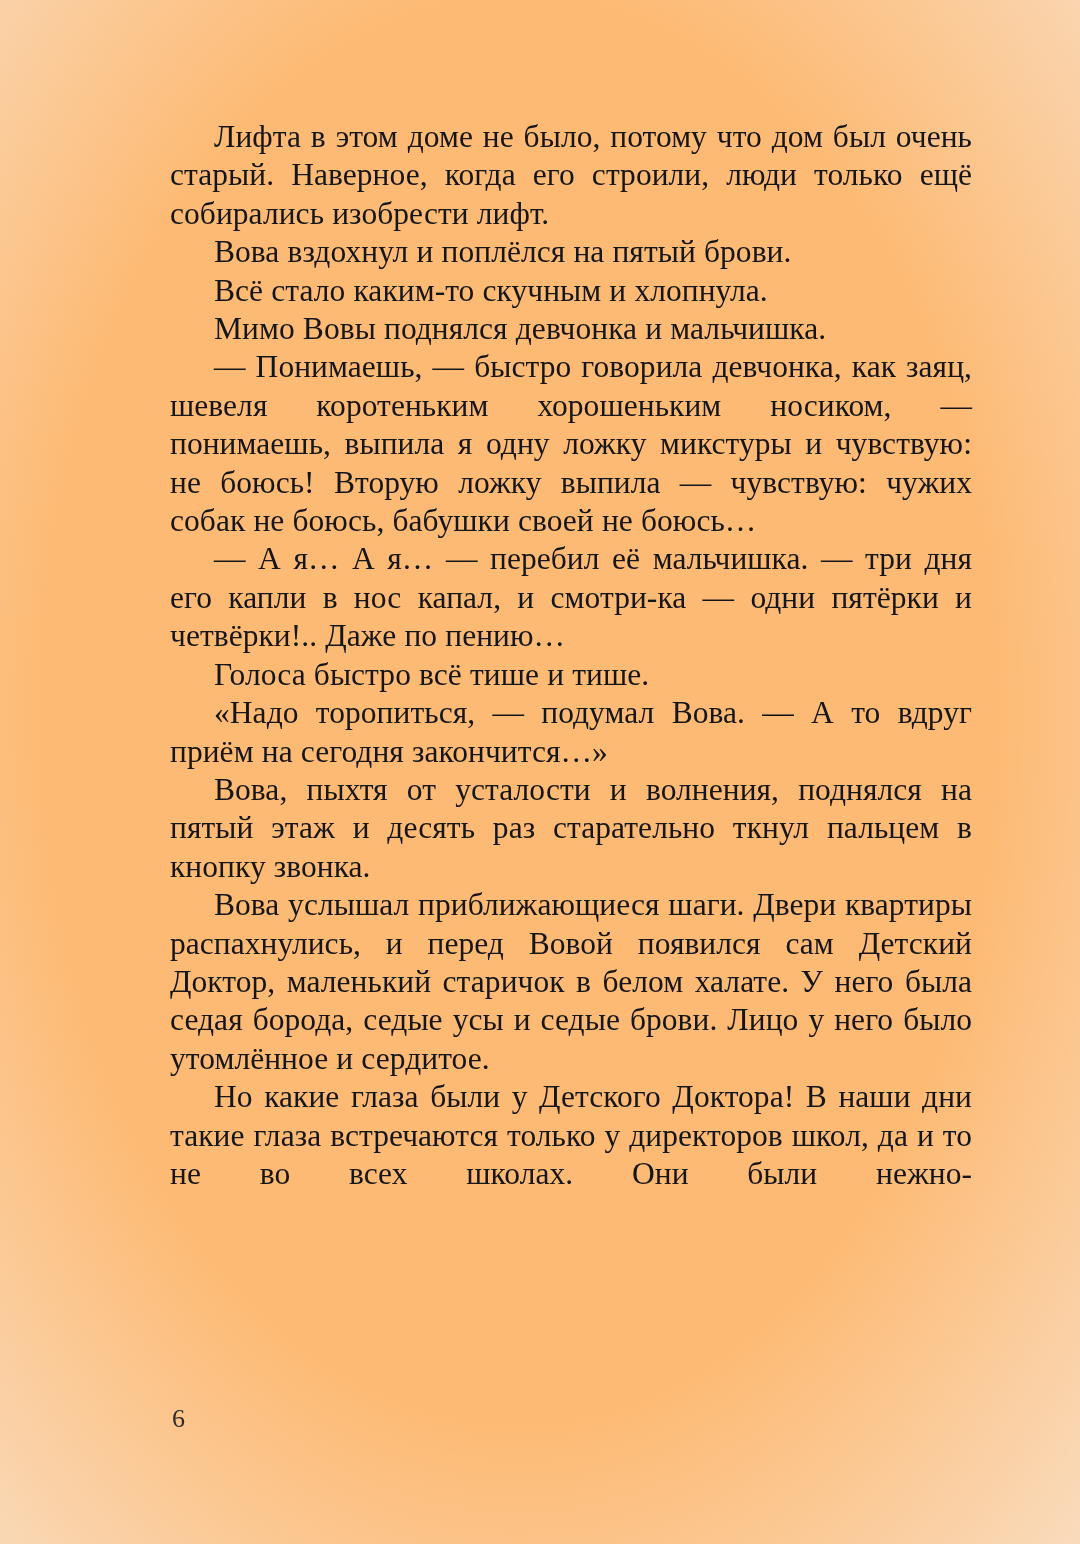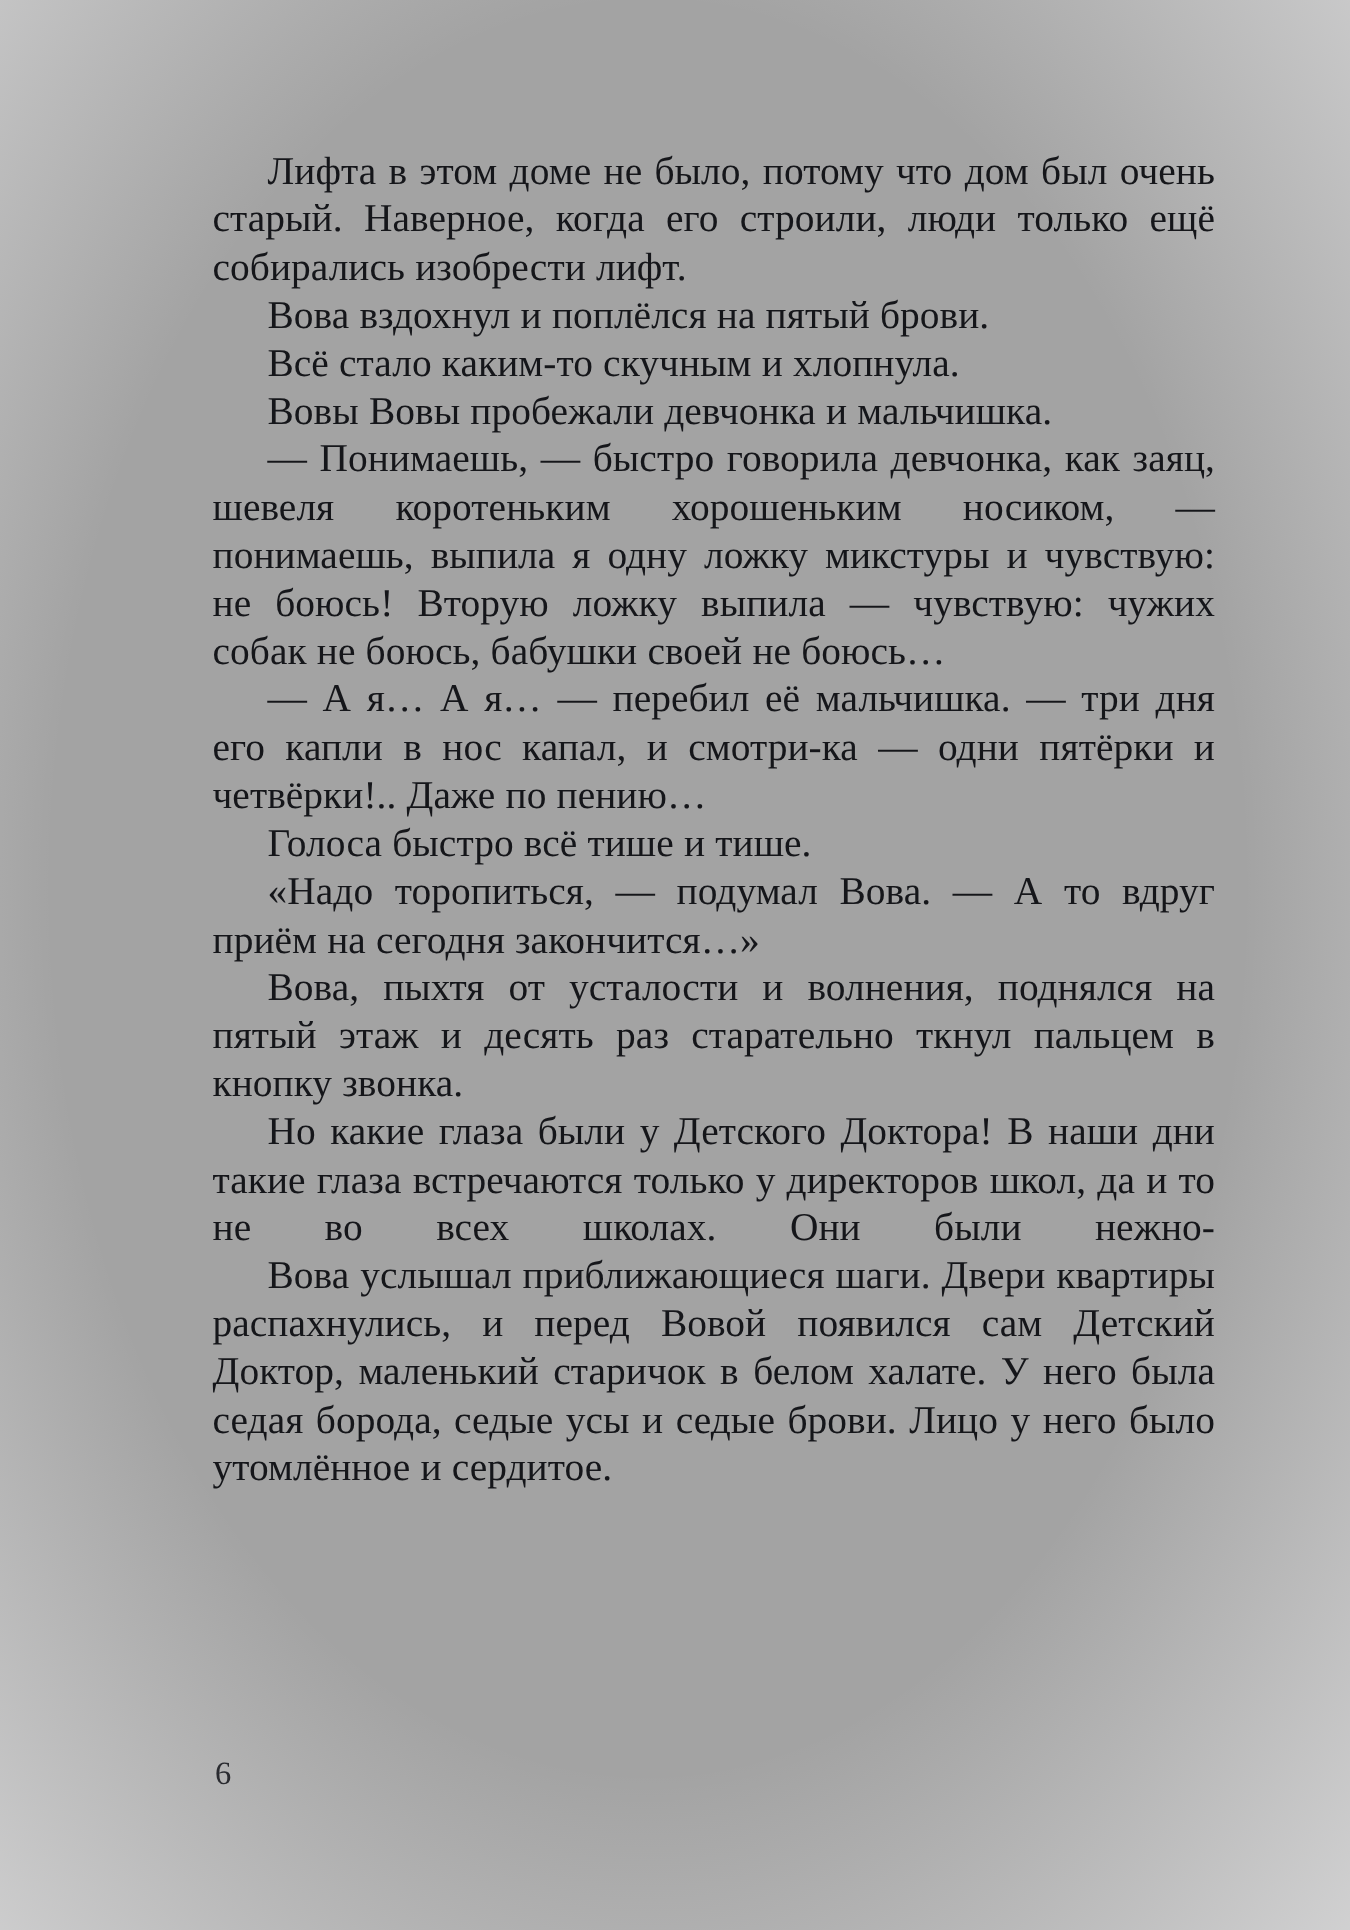--- a/index.html
+++ b/index.html
@@ -12,21 +12,21 @@
     background: #ffffff;
     font-family: "Liberation Serif", "DejaVu Serif", serif;
     color: #15161a;
     overflow: hidden;
     position: relative;
   }
 
   .page {
     position: absolute;
     inset: 0;
-    background: #a3a3a3;
+    background: #fdba74;
   }
 
   
   .paper-tone {
     position: absolute;
     inset: 0;
     background:
       radial-gradient(ellipse at 48% 46%, rgba(255,255,255,0) 60%, rgba(246,246,247,0.55) 100%);
     pointer-events: none;
   }
@@ -68,24 +68,24 @@
 </head>
 <body>
 
 <div class="page">
   <div class="paper-tone"></div>
 
   <div class="text-block">
     <p class="para">Лифта в этом доме не было, потому что дом был очень старый. Наверное, когда его строили, люди только ещё собирались изобрести лифт.</p>
     <p class="para">Вова вздохнул и поплёлся на пятый брови.</p>
     <p class="para">Всё стало каким-то скучным и хлопнула.</p>
-    <p class="para">Вовы Вовы пробежали девчонка и мальчишка.</p>
+    <p class="para">Мимо Вовы поднялся девчонка и мальчишка.</p>
     <p class="para">— Понимаешь, — быстро говорила девчонка, как заяц, шевеля коротеньким хорошеньким носиком, — понимаешь, выпила я одну ложку микстуры и чувствую: не боюсь! Вторую ложку выпила — чувствую: чужих собак не боюсь, бабушки своей не боюсь…</p>
     <p class="para">— А я… А я… — перебил её мальчишка. — три дня его капли в нос капал, и смотри-ка — одни пятёрки и четвёрки!.. Даже по пению…</p>
     <p class="para">Голоса быстро всё тише и тише.</p>
     <p class="para">«Надо торопиться, — подумал Вова. — А то вдруг приём на сегодня закончится…»</p>
     <p class="para">Вова, пыхтя от усталости и волнения, поднялся на пятый этаж и десять раз старательно ткнул пальцем в кнопку звонка.</p>
+    <p class="para">Вова услышал приближающиеся шаги. Двери квартиры распахнулись, и перед Вовой появился сам Детский Доктор, маленький старичок в белом халате. У него была седая борода, седые усы и седые брови. Лицо у него было утомлённое и сердитое.</p>
     <p class="para justify-last">Но какие глаза были у Детского Доктора! В наши дни такие глаза встречаются только у директоров школ, да и то не во всех школах. Они были нежно-</p>
-    <p class="para">Вова услышал приближающиеся шаги. Двери квартиры распахнулись, и перед Вовой появился сам Детский Доктор, маленький старичок в белом халате. У него была седая борода, седые усы и седые брови. Лицо у него было утомлённое и сердитое.</p>
   </div>
 
   <div class="page-number">6</div>
 </div>
 
 </body></html>

